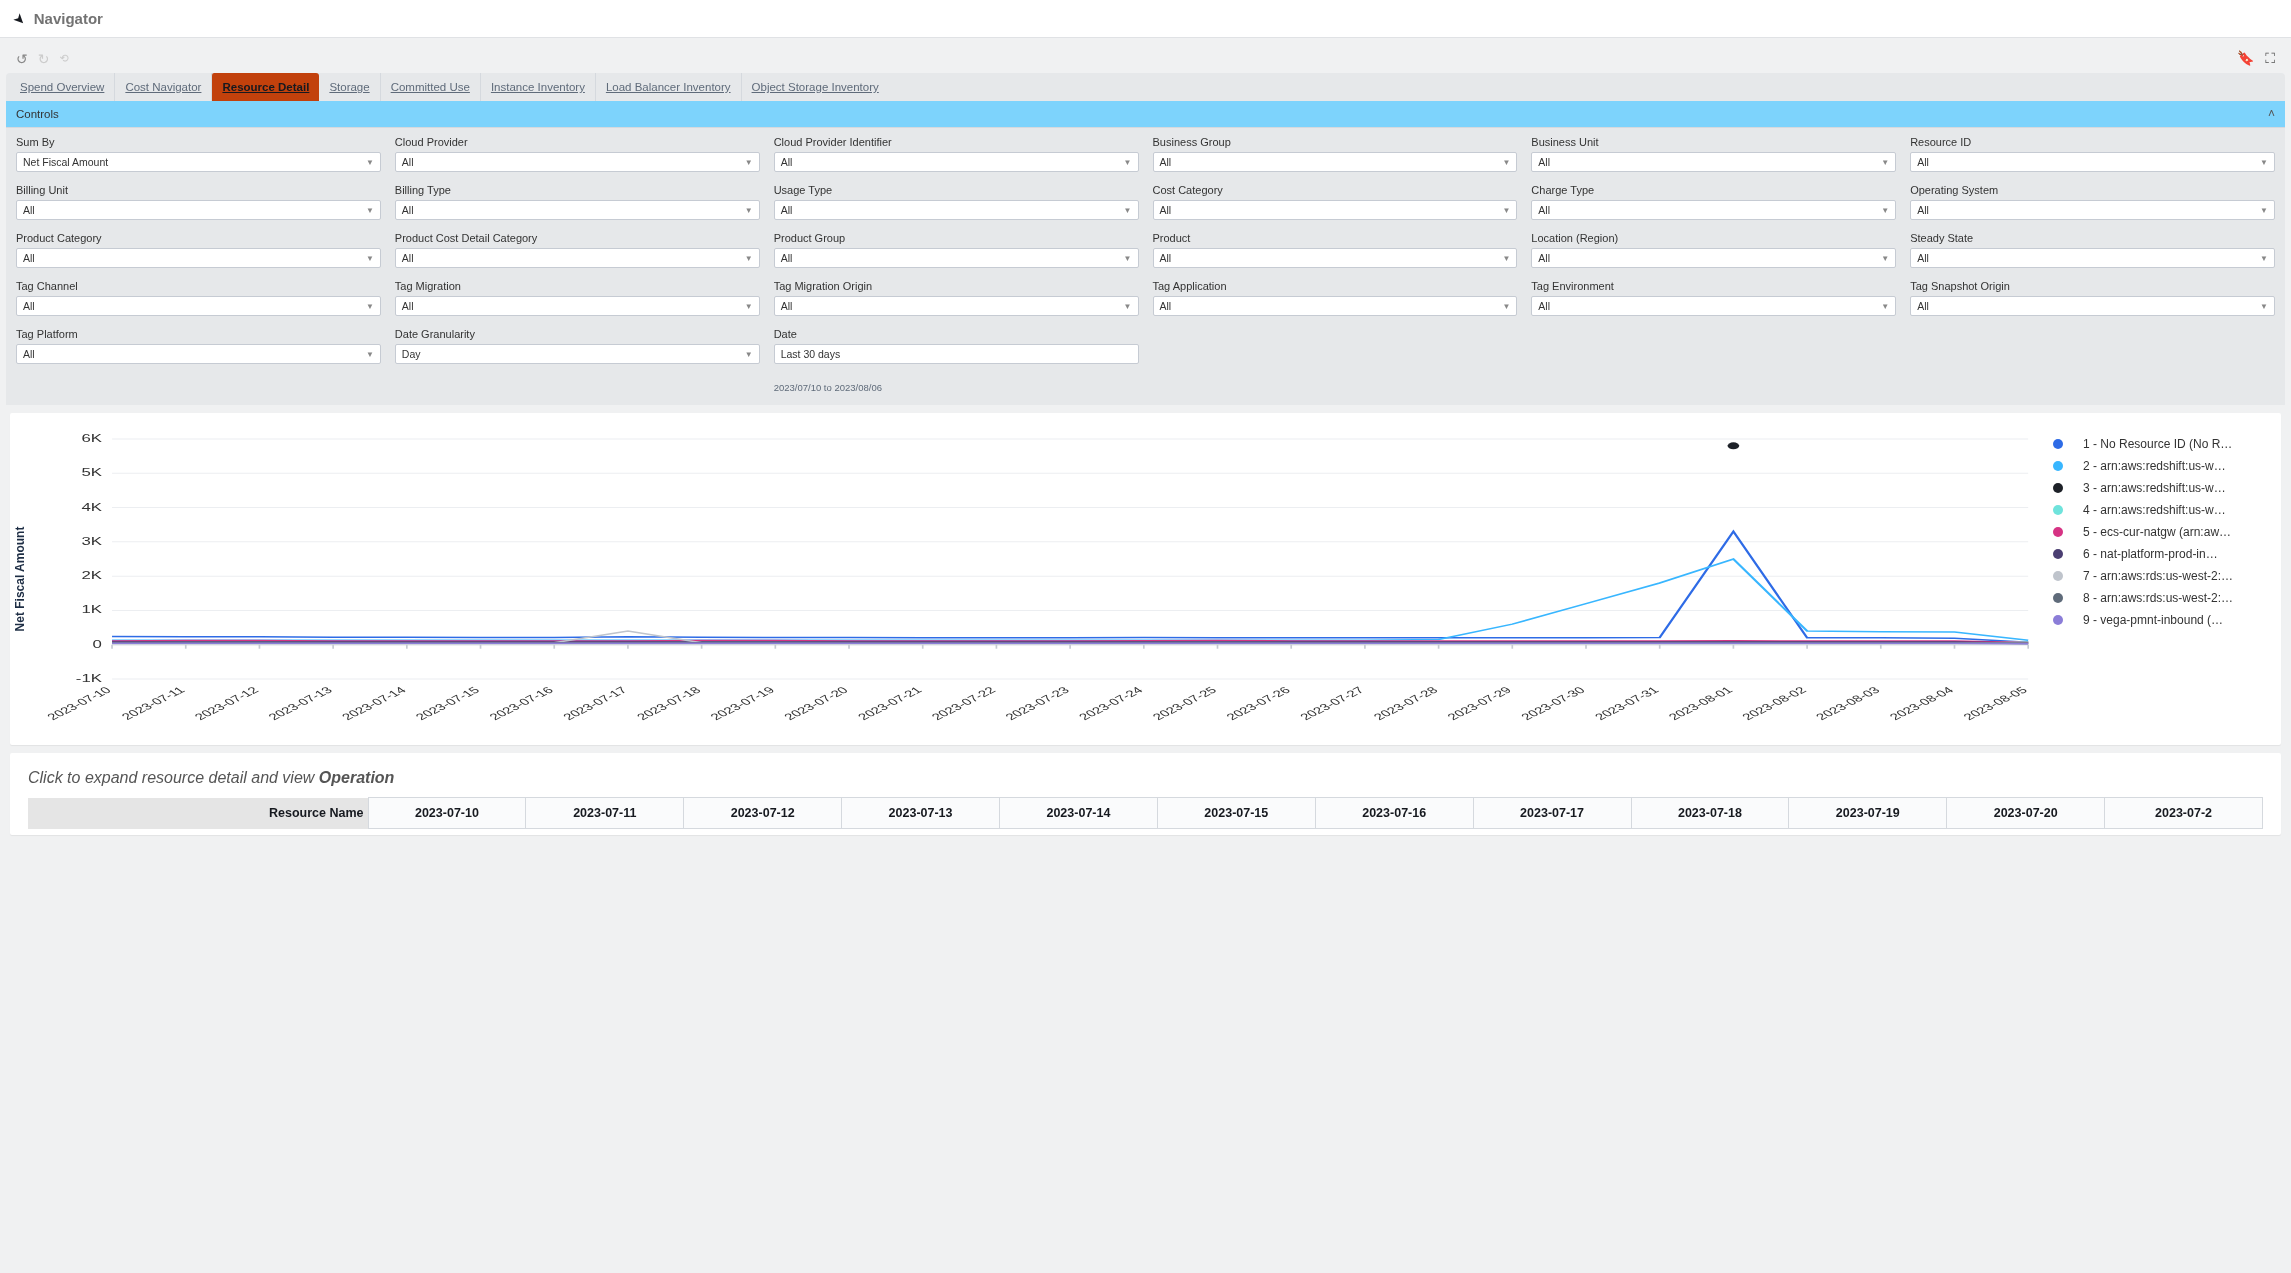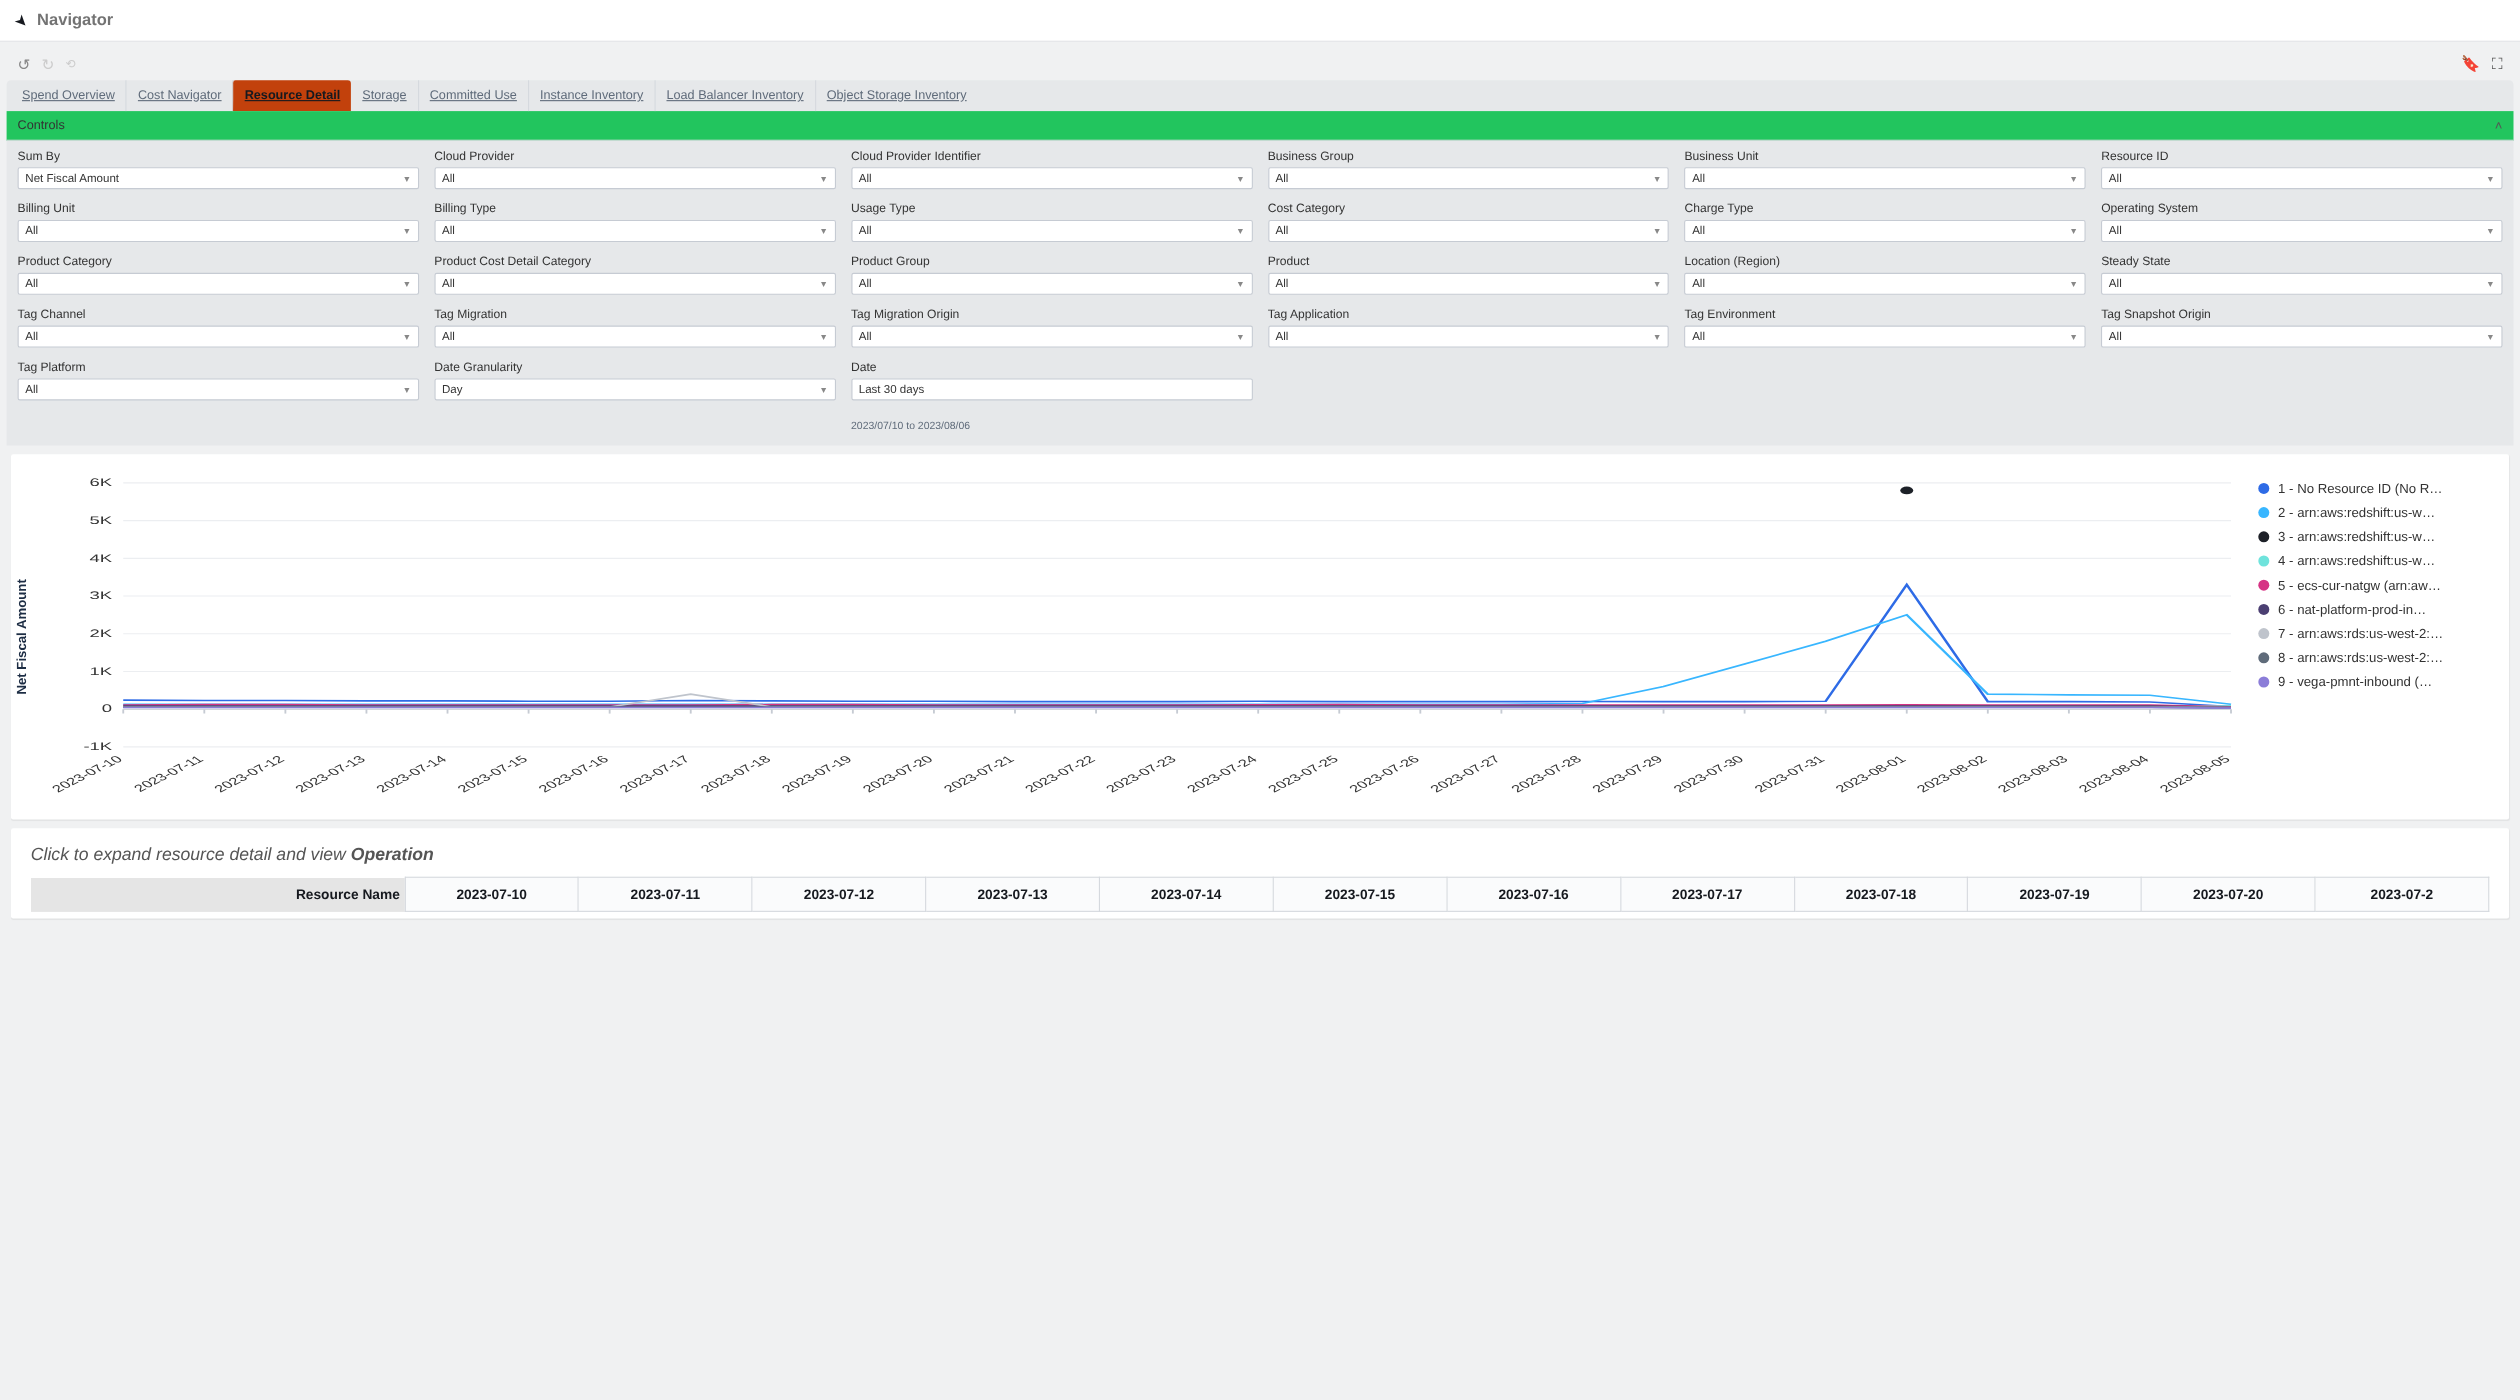--- a/index.html
+++ b/index.html
@@ -14,37 +14,37 @@
 .toolbar { display: flex; align-items: center; justify-content: space-between; padding: 2px 10px 6px 10px; }
 .toolbar-left { display: flex; gap: 10px; align-items: center; color: #888; font-size: 14px; }
 .toolbar-right { display: flex; gap: 10px; color: #555; font-size: 14px; }
 .toolbar-icon { cursor: pointer; display:inline-block; }
 
 .tabs { display: flex; background: #e6e8ea; border-top-left-radius: 4px; border-top-right-radius: 4px; padding: 0 4px; align-items: flex-end; position: relative; }
 .tab { padding: 8px 10px 8px 10px; font-size: 11.5px; color: #5f6b7a; cursor: pointer; border-right: 1px solid #d5d9de; text-decoration: underline; }
 .tab:last-child { border-right: none; }
 .tab.active { background: #c2410c; color: #16191f; font-weight: 600; border-top-left-radius: 3px; border-top-right-radius: 3px; border-right: none; border-left: 1px solid #d5d9de; margin-left: -1px; }
 
-.controls-bar { background: #22c55e; padding: 6px 10px; display: flex; justify-content: space-between; align-items: center; font-size: 11.5px; color: #333; border-bottom: 1px solid #d5d9de; }
+.controls-bar { background: #7dd3fc; padding: 6px 10px; display: flex; justify-content: space-between; align-items: center; font-size: 11.5px; color: #333; border-bottom: 1px solid #d5d9de; }
 .controls-bar .chev { font-size: 12px; color: #555; cursor: pointer; }
 
 .filters { background: #e6e8ea; padding: 8px 10px 12px 10px; display: grid; grid-template-columns: repeat(6, 1fr); gap: 12px 14px; }
 .filter-field { display: flex; flex-direction: column; gap: 4px; }
 .filter-label { font-size: 11px; color: #333; }
 .filter-select { background: #fff; border: 1px solid #c6cbd3; border-radius: 2px; padding: 3px 6px; font-size: 10.5px; color: #333; height: 20px; display: flex; justify-content: space-between; align-items: center; cursor: pointer; }
 .filter-select .caret { font-size: 8px; color: #888; }
 .filter-helper { font-size: 9.5px; color: #5f6b7a; margin-top: 14px; }
 
 .card { background: #fff; margin: 8px 4px; border-radius: 2px; box-shadow: 0 1px 1px rgba(0,0,0,0.06); padding: 16px 18px; }
 .card-title { font-size: 24px; font-weight: 700; color: #1d2d44; margin-bottom: 8px; }
 
 .chart-area { display: flex; gap: 8px; }
 .chart-plot { flex: 1; position: relative; height: 300px; }
 .legend { width: 210px; padding-top: 4px; }
-.legend-item { display: flex; align-items: center; gap: 8px; font-size: 12px; color: #333; padding: 4px 0; cursor: pointer; }
+.legend-item { display: flex; align-items: center; gap: 20px; font-size: 12px; color: #333; padding: 4px 0; cursor: pointer; }
 .legend-swatch { width: 10px; height: 10px; border-radius: 50%; flex-shrink: 0; }
 .legend-label { white-space: nowrap; overflow: hidden; text-overflow: ellipsis; }
 
 .y-axis-label { position: absolute; left: -8px; top: 50%; transform: translate(-50%, -50%) rotate(-90deg); font-size: 12px; font-weight: 600; color: #1d2d44; white-space: nowrap; }
 
 .table-hint { font-size: 16px; color: #555; margin-bottom: 10px; }
 .table-hint em { font-style: italic; }
 .table-hint strong { font-style: italic; font-weight: 700; }
 
 .data-table { width: 100%; border-collapse: collapse; table-layout: fixed; }

